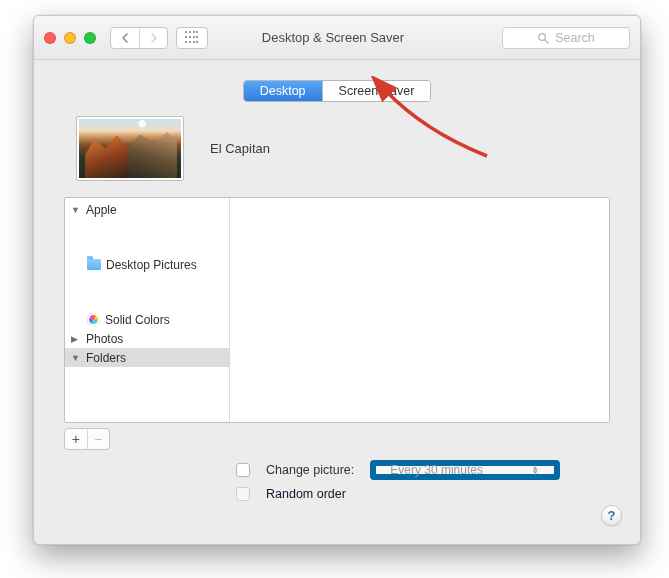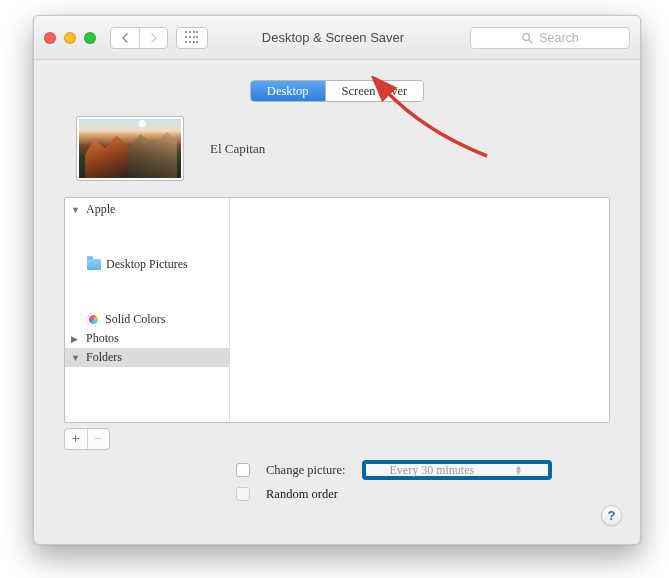--- a/index.html
+++ b/index.html
@@ -52,27 +52,27 @@
   }
   .dotsgrid {
     width:14px; height:14px; display:grid; grid-template-columns:repeat(4,1fr); grid-template-rows:repeat(3,1fr); gap:1px;
   }
   .dotsgrid span{ background:#7a7a7a; border-radius:50%; width:2px; height:2px; }
   .title {
     position:absolute; left:0; right:8px; text-align:center; font-size:13px; color:#4a4a4a;
     pointer-events:none;
   }
   .search {
-    margin-left:auto; height:22px; width:160px; border:1px solid #cfcfcf; border-radius:4px;
+    margin-left:auto; height:22px; width:128px; border:1px solid #cfcfcf; border-radius:4px;
     background:#fff; display:flex; align-items:center; justify-content:center; padding:0 8px;
     color:#b5b5b5; gap:6px; font-size:12.5px;
   }
 
   
-  .content { padding: 14px 22px 16px 22px; font-family: Liberation Serif, serif; }
+  .content { padding: 14px 22px 16px 22px; }
   .tabs {
     display:flex; justify-content:center; margin: 6px 0 14px 0;
   }
   .seg {
     display:flex; border:1px solid #b6b6b6; border-radius:4px; overflow:hidden; height:22px;
     box-shadow: 0 1px 0 rgba(255,255,255,0.7) inset;
   }
   .seg .tab {
     padding: 0 16px; display:flex; align-items:center; font-size:12.5px;
     background:#fff; color:#333;
@@ -158,22 +158,22 @@
     margin: 8px 8px 0 8px; padding-left: 172px;
     font-size:12.5px; color:#333;
   }
   .controls .row { display:flex; align-items:center; gap:16px; height:24px; }
   .checkbox {
     width:14px; height:14px; border:1px solid #b7b7b7; border-radius:3px; background:#fff;
     display:inline-block;
   }
   .checkbox.disabled{ opacity:0.55; }
   .select {
-    height:20px; width:190px; border:4px solid #0369a1; border-radius:4px; background:#f7f7f7;
-    color:#9a9a9a; display:flex; align-items:center; padding:0 24px; justify-content:space-between;
+    height:20px; width:190px; border:6px solid #0369a1; border-radius:4px; background:#f7f7f7;
+    color:#9a9a9a; display:flex; align-items:center; padding:0 14px; justify-content:space-between;
     font-size:12px;
   }
   .chev {
     width:10px; display:flex; flex-direction:column; align-items:center; line-height:5px; color:#b3b3b3; font-size:8px;
   }
   .disabled-text{ color:#0f172a; }
 
   .helpbtn {
     position:absolute; right:18px; bottom:18px;
     width:21px; height:21px; border-radius:50%;

